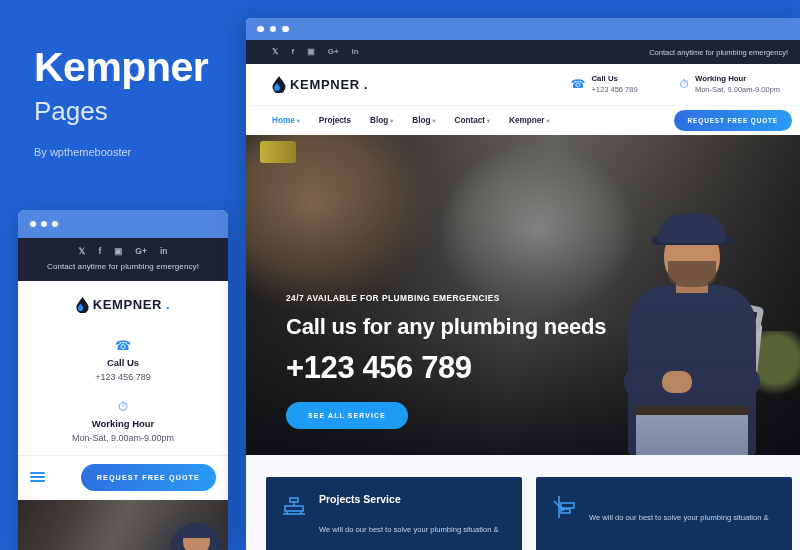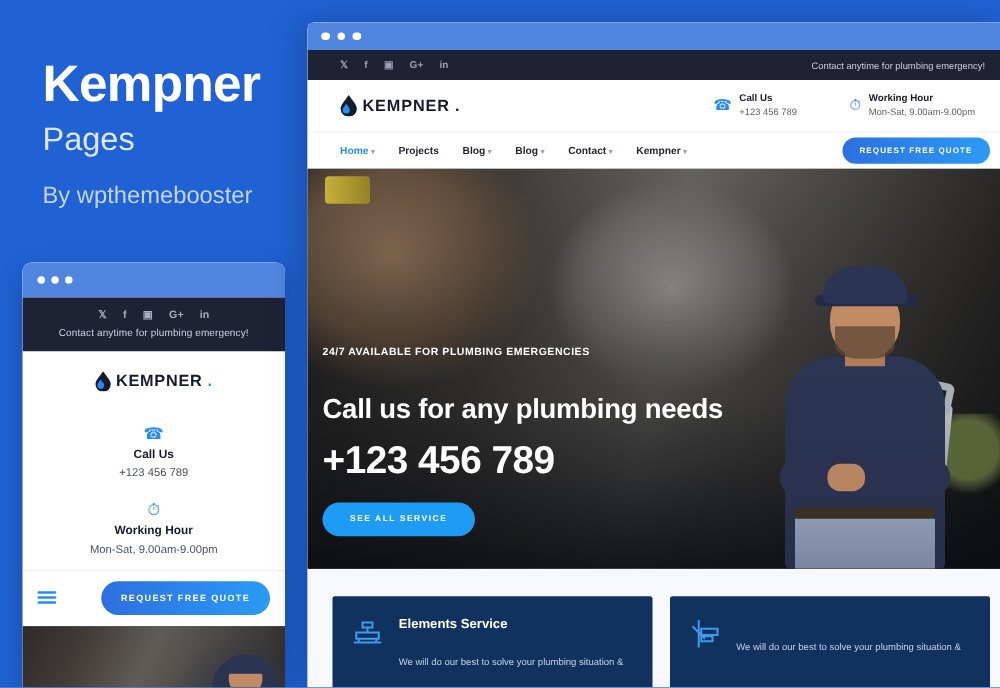--- a/index.html
+++ b/index.html
@@ -9,21 +9,21 @@
     font-family: "Liberation Sans", sans-serif;
     background: #2062D4;
   }
   .stage { position: relative; width: 800px; height: 550px; background: #2062D4; overflow: hidden; }
 
   
   .left-panel { position: absolute; left: 0; top: 0; width: 246px; height: 550px; }
   .brand-block { position: absolute; left: 34px; top: 47px; width: 200px; }
   .brand-title { font-size: 41px; font-weight: bold; color: #ffffff; letter-spacing: -0.5px; line-height: 1; }
   .brand-sub { font-size: 26px; font-weight: normal; color: #DCE6F8; line-height: 1; margin-top: 10px; }
-  .brand-by { font-size: 19px; color: #C3D4F2; margin-top: 22px; }
+  .brand-by { font-size: 11px; color: #C3D4F2; margin-top: 22px; }
 
   
   .mobile-frame {
     position: absolute; left: 18px; top: 210px; width: 210px; height: 340px;
     background: #ffffff; border-radius: 7px 7px 0 0; overflow: hidden;
     box-shadow: 0 6px 22px rgba(0,0,0,0.22);
   }
   .mob-chrome { height: 28px; background: #5186E0; display: flex; align-items: center; padding-left: 12px; gap: 5px; }
   .mob-dot { width: 6px; height: 6px; border-radius: 50%; background: #ffffff; }
 
@@ -124,23 +124,23 @@
   .hm-hand { position: absolute; left: 40px; bottom: 62px; width: 30px; height: 22px; background: #B7855F; border-radius: 10px; }
   .hm-neck { position: absolute; left: 54px; bottom: 162px; width: 32px; height: 22px; background: #B07C57; }
   .hm-head { position: absolute; left: 42px; bottom: 168px; width: 56px; height: 62px; background: #C18B63; border-radius: 50% 50% 46% 46%; }
   .hm-beard { position: absolute; left: 46px; bottom: 168px; width: 48px; height: 26px; background: #5B4436; border-radius: 0 0 40% 40%; opacity: .75; }
   .hm-cap { position: absolute; left: 36px; bottom: 212px; width: 68px; height: 30px; background: #2B3453; border-radius: 30px 30px 6px 6px; }
   .hm-brim { position: absolute; left: 30px; bottom: 210px; width: 82px; height: 9px; background: #222A45; border-radius: 6px; }
   .hm-wrench { position: absolute; right: 4px; bottom: 46px; width: 16px; height: 86px; background: linear-gradient(180deg,#B9BCC2,#8C9098); border-radius: 4px; transform: rotate(6deg); }
   .hm-wrench-head { position: absolute; right: 0px; bottom: 124px; width: 26px; height: 26px; border: 6px solid #A9ADB4; border-radius: 5px; transform: rotate(12deg); }
   .hero-plant { position: absolute; right: 4px; bottom: 52px; width: 54px; height: 72px; background: radial-gradient(circle at 50% 40%, #6E7C42 0 46%, rgba(0,0,0,0) 70%); opacity: .75; }
 
-  .hero-copy { position: absolute; left: 12px; bottom: 26px; }
+  .hero-copy { position: absolute; left: 40px; bottom: 26px; }
   .hero-eyebrow { color: #ffffff; font-size: 8.4px; font-weight: bold; letter-spacing: .45px; }
-  .hero-title { color: #ffffff; font-size: 22px; font-weight: bold; margin-top: 28px; letter-spacing: -.2px; }
+  .hero-title { color: #ffffff; font-size: 22px; font-weight: bold; margin-top: 11px; letter-spacing: -.2px; }
   .hero-phone { color: #ffffff; font-size: 31px; font-weight: bold; margin-top: 10px; letter-spacing: -.4px; }
   .hero-btn {
     margin-top: 16px; display: inline-block; background: #1E9BF5; color: #fff;
     font-size: 6.8px; font-weight: bold; letter-spacing: 1.2px;
     padding: 10px 22px; border-radius: 20px; border: none;
   }
 
   .desk-cards { background: #F6F8FB; height: 120px; display: flex; gap: 14px; padding: 22px 0 0 20px; }
   .svc-card { width: 256px; background: #11325E; border-radius: 2px; padding: 16px 16px 14px 15px; display: flex; gap: 12px; position: relative; overflow: hidden; }
   .svc-ico { color: #3E9BF0; font-size: 25px; line-height: 1; flex: 0 0 auto; margin-top: 1px; }
@@ -311,21 +311,21 @@
           <svg width="26" height="26" viewBox="0 0 26 26">
             <rect x="4" y="12" width="18" height="5" fill="none" stroke="#3E9BF0" stroke-width="1.6"></rect>
             <rect x="9" y="4" width="8" height="4" fill="none" stroke="#3E9BF0" stroke-width="1.6"></rect>
             <line x1="13" y1="8" x2="13" y2="12" stroke="#3E9BF0" stroke-width="1.6"></line>
             <line x1="2" y1="20" x2="24" y2="20" stroke="#3E9BF0" stroke-width="1.6"></line>
             <line x1="6" y1="17" x2="6" y2="20" stroke="#3E9BF0" stroke-width="1.6"></line>
             <line x1="20" y1="17" x2="20" y2="20" stroke="#3E9BF0" stroke-width="1.6"></line>
           </svg>
         </span>
         <span>
-          <div class="svc-title">Elements Service</div>
+          <div class="svc-title">Projects Service</div>
           <div class="svc-desc">We will do our best to solve your plumbing situation &amp;</div>
         </span>
         <span class="svc-watermark">⚙</span>
       </div>
 
       <div class="svc-card">
         <span class="svc-ico">
           <svg width="26" height="26" viewBox="0 0 26 26">
             <rect x="10" y="9" width="13" height="5" fill="none" stroke="#3E9BF0" stroke-width="1.6"></rect>
             <rect x="10" y="15" width="9" height="4" fill="none" stroke="#3E9BF0" stroke-width="1.6"></rect>

